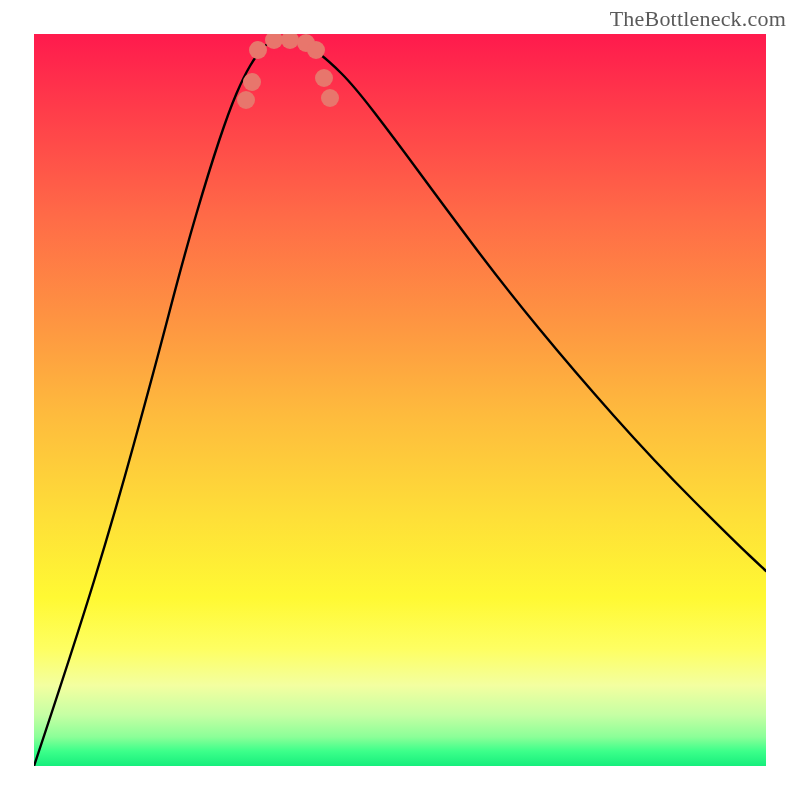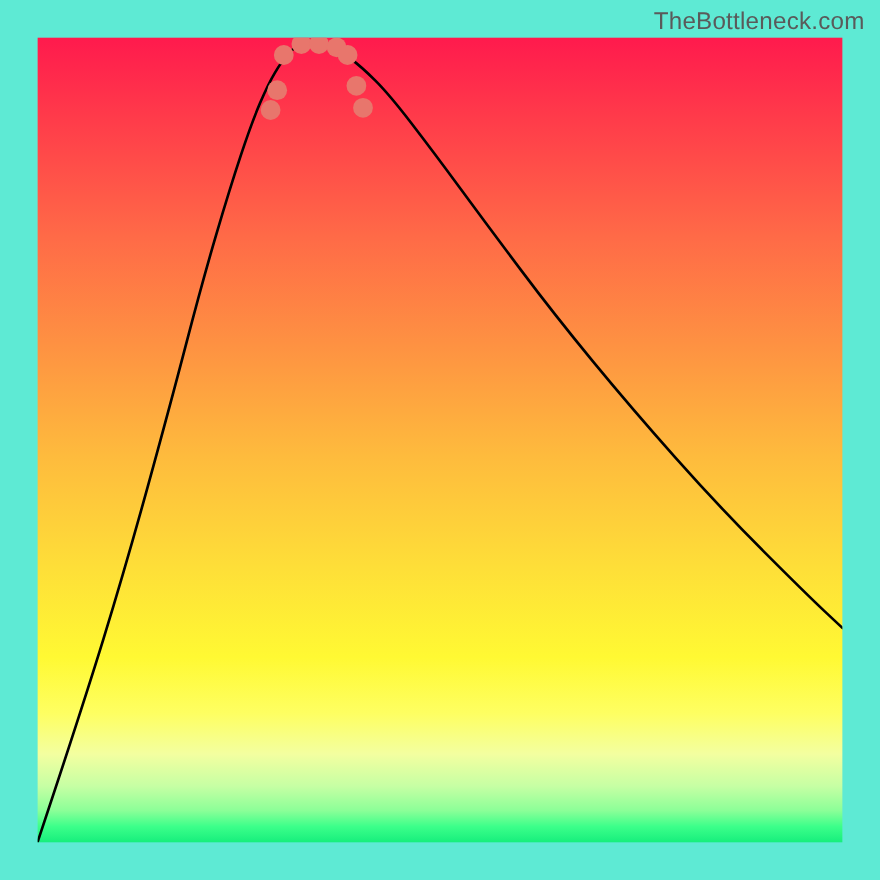--- a/index.html
+++ b/index.html
@@ -10,21 +10,22 @@
     background: #000000;
     overflow: hidden;
     font-family: Arial, Helvetica, sans-serif;
   }
   .frame {
     position: absolute;
     top: 0;
     left: 0;
     width: 800px;
     height: 800px;
-    background: #5eead4;
+    background: #ffffff;
+    font-family: Liberation Serif, serif;
   }
   .plot-area {
     position: absolute;
     top: 34px;
     left: 34px;
     width: 732px;
     height: 732px;
     overflow: hidden;
   }
   .gradient-bg {

